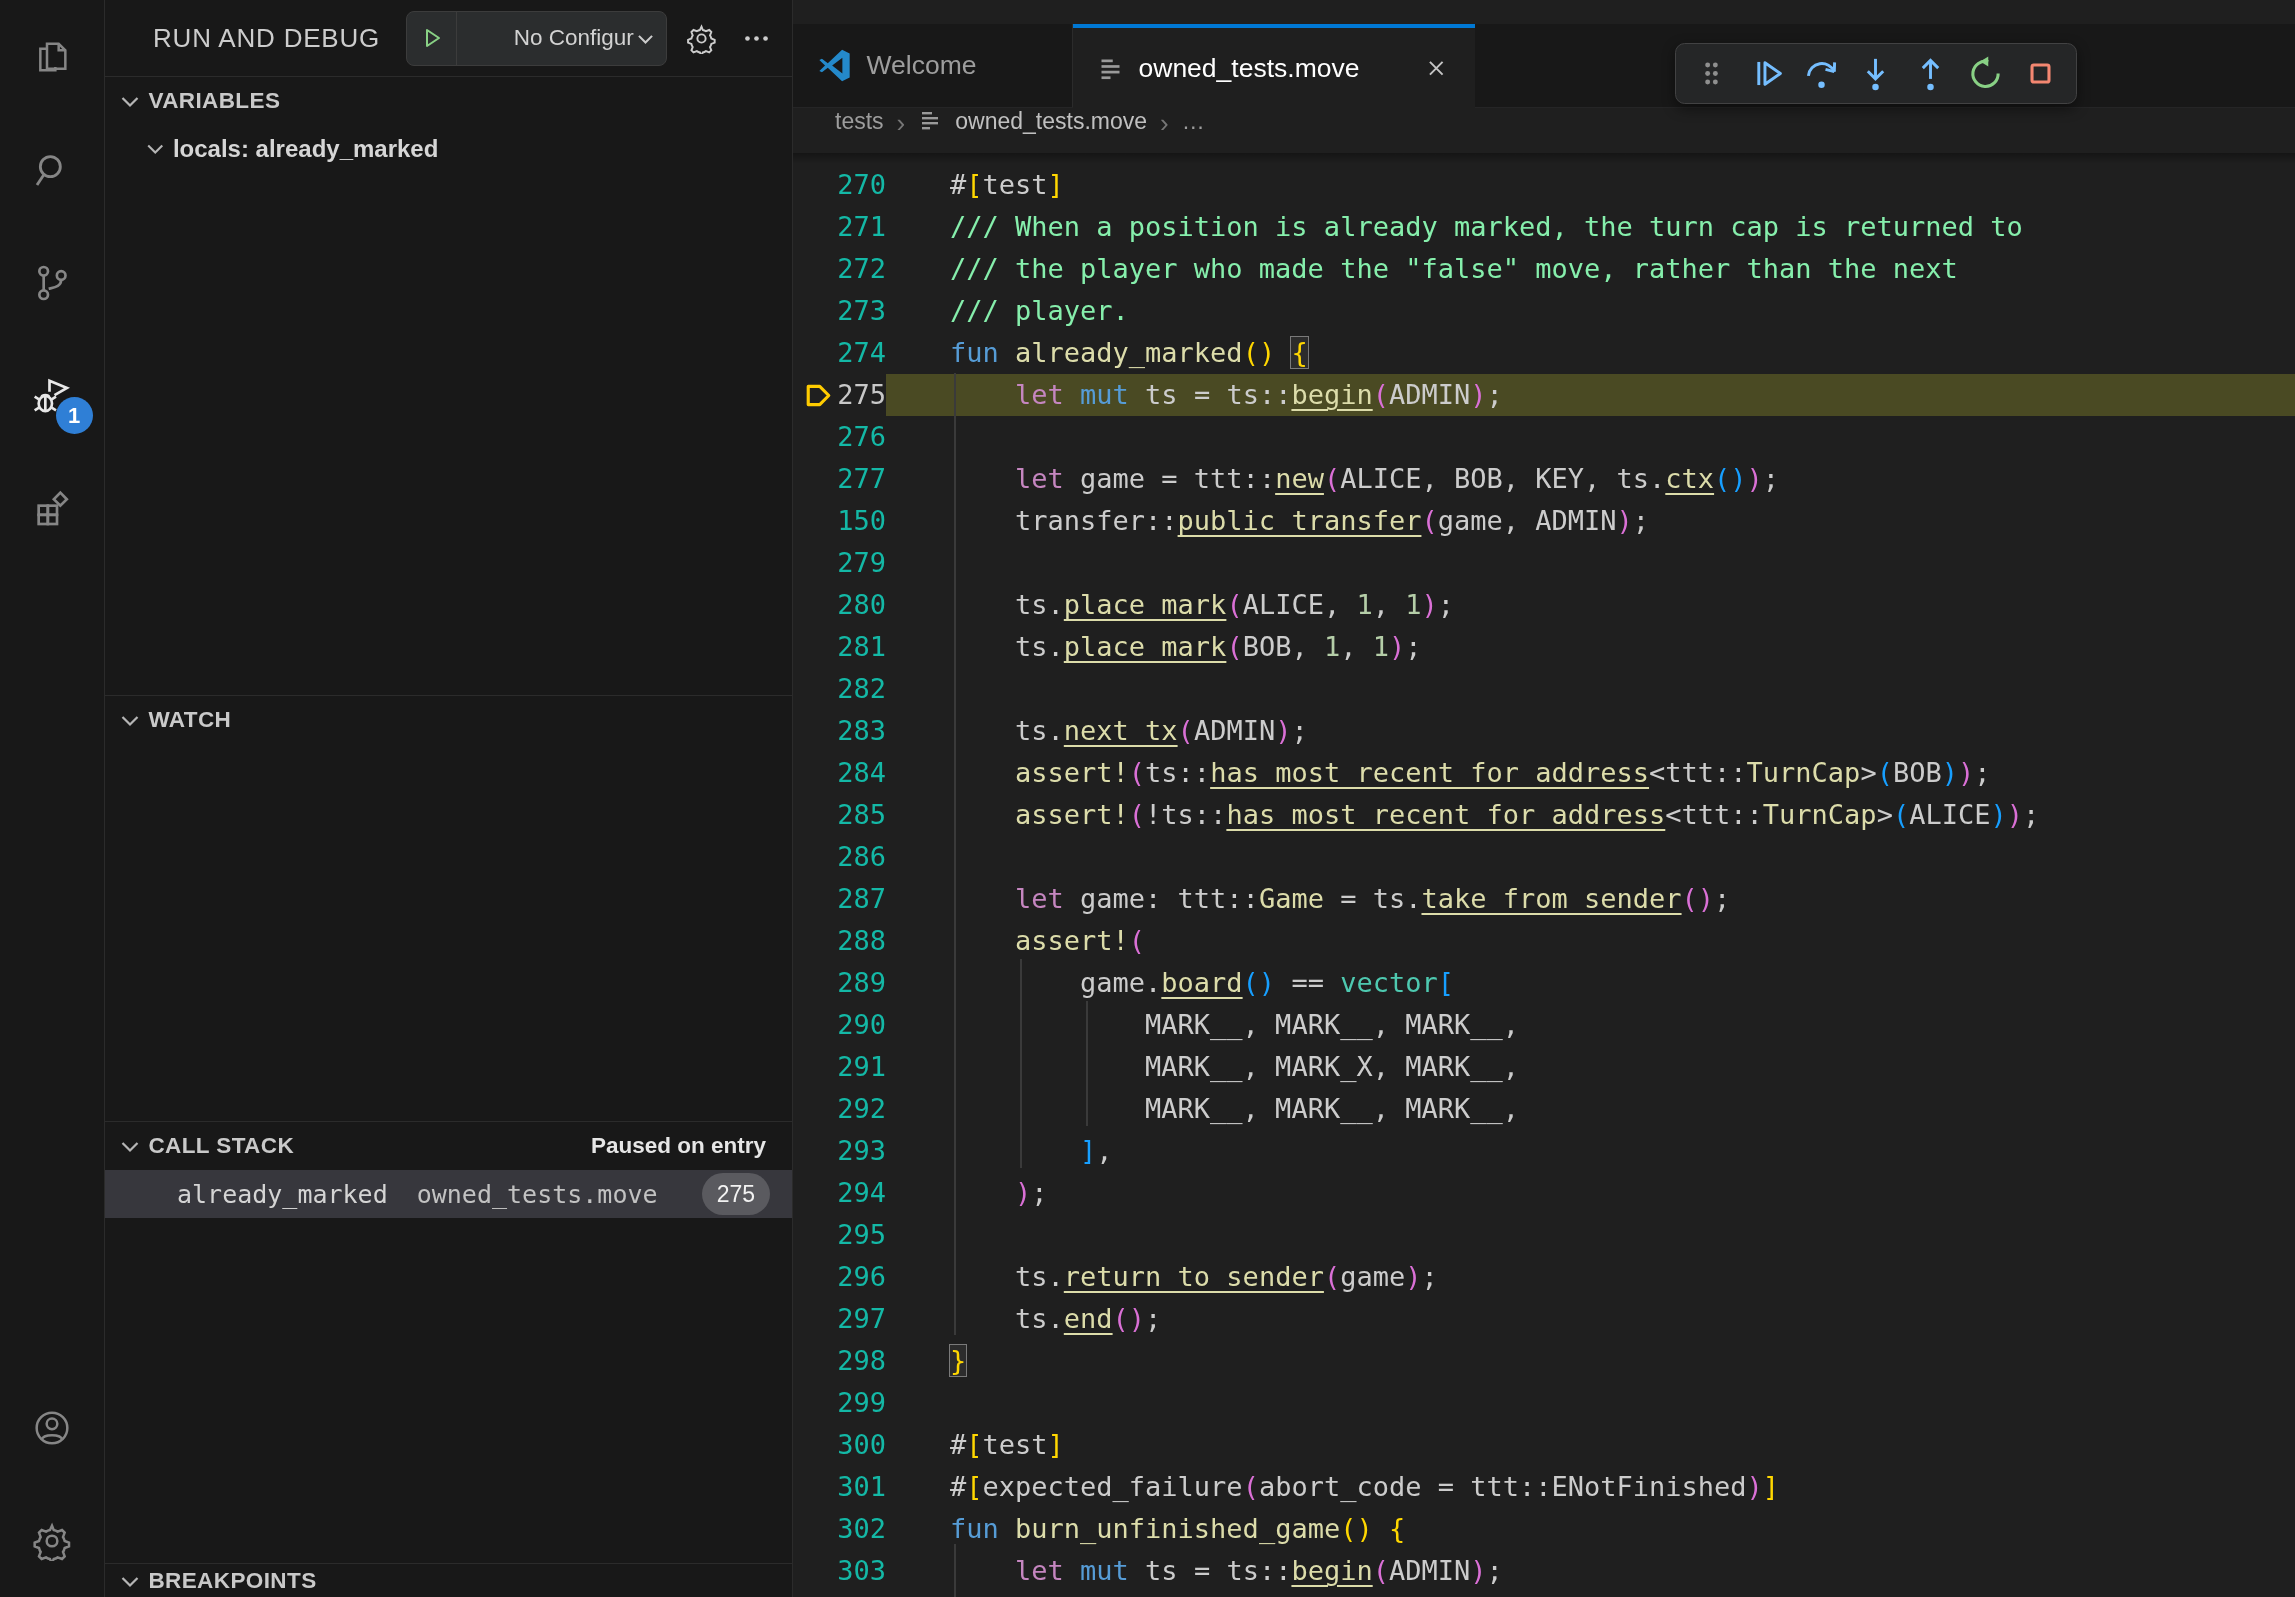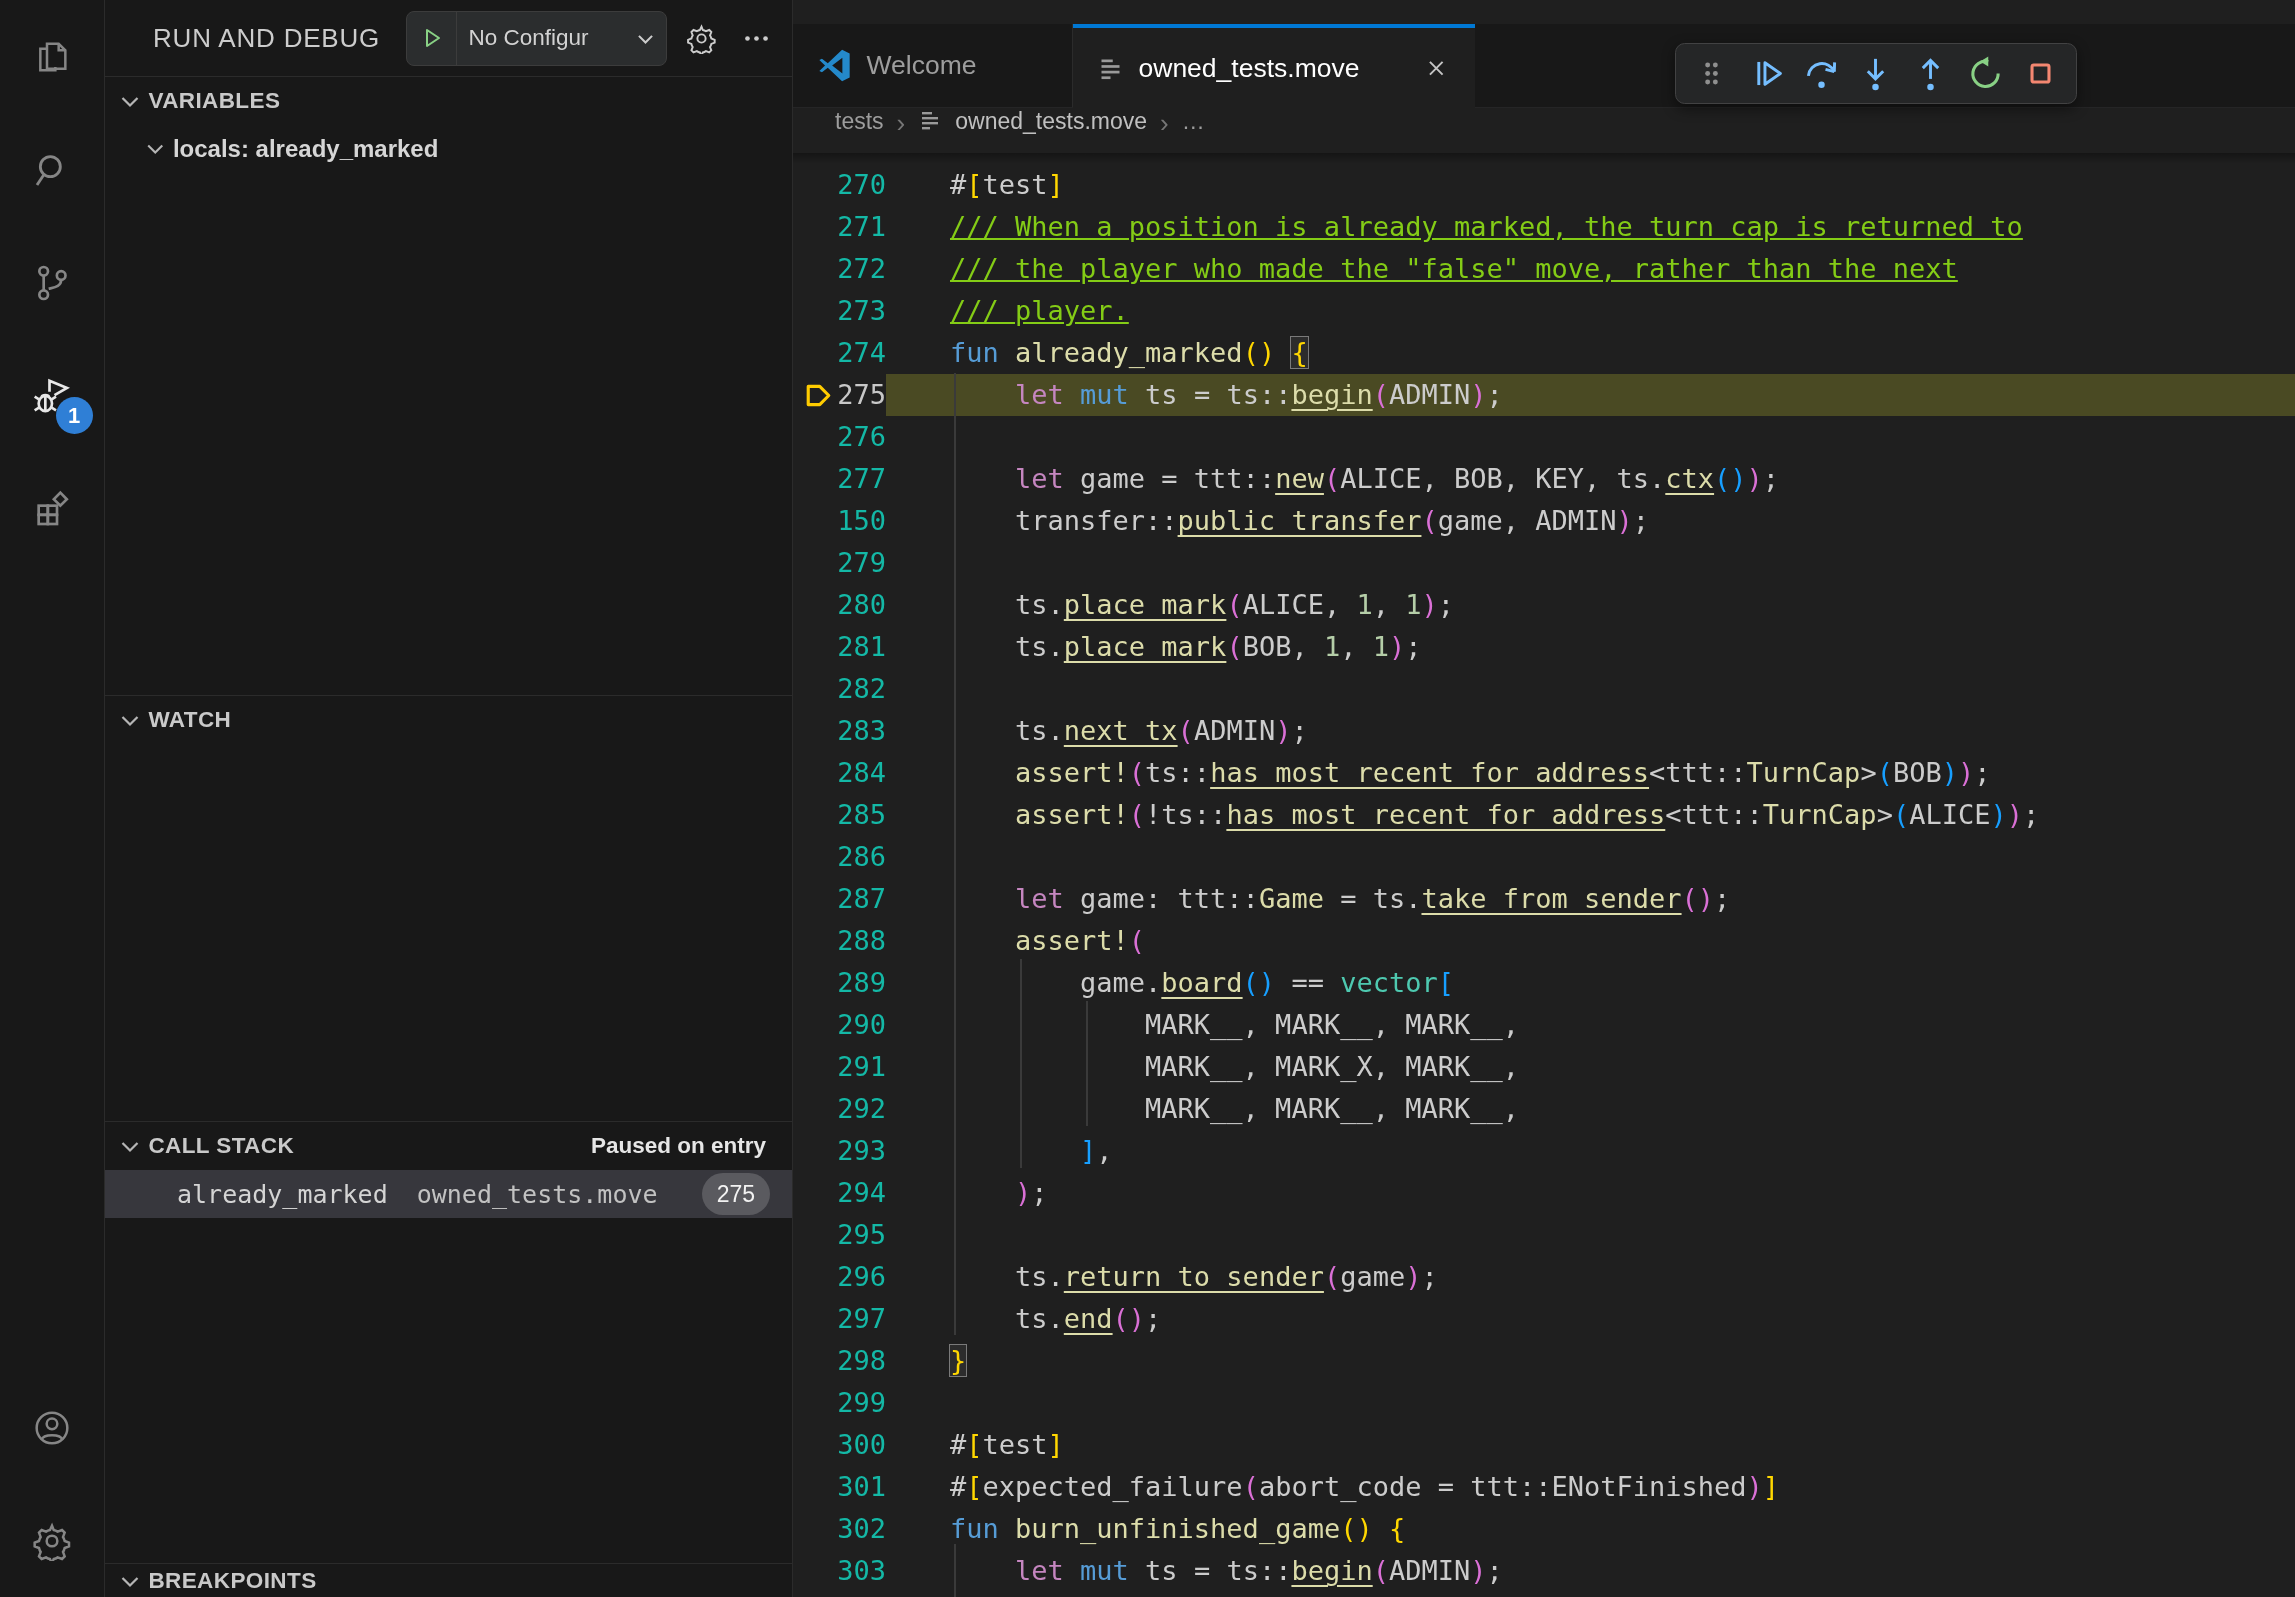--- a/index.html
+++ b/index.html
@@ -18,21 +18,21 @@
               background:#2f7fd6; border-radius:50%; color:#ffffff; font-size:22px; font-weight:700;
               display:flex; align-items:center; justify-content:center; }
   .ab-spacer { flex:1; }
 
   
   .sidebar { width:688px; background:#181818; border-right:1.6px solid #2b2b2b;
              display:flex; flex-direction:column; flex-shrink:0; }
   .sb-header { height:76px; display:flex; align-items:center; padding:0 14.5px 0 48px; gap:13px; }
   .sb-title { font-size:26px; letter-spacing:0.8px; color:#cccccc; white-space:nowrap; }
   .cfg-box { margin-left:13px; height:55px; width:261px; background:#2b2d2e; border:1.6px solid #3c3c3c;
-             border-radius:8px; display:flex; align-items:center; overflow:hidden; cursor:pointer; }
+             border-radius:8px; display:flex; align-items:center; overflow:hidden; cursor:pointer;text-align:right; }
   .cfg-play { width:50px; height:100%; display:flex; align-items:center; justify-content:center;
               border-right:1.6px solid #3c3c3c; }
   .cfg-label { flex:1; font-size:22.5px; color:#d2d2d2; padding-left:11.3px; white-space:nowrap; overflow:hidden; }
   .cfg-chev { padding:0 9.7px 0 1.6px; color:#cccccc; display:flex; }
   .hdr-ico { color:#cccccc; display:flex; align-items:center; justify-content:center; width:42px; height:42px; cursor:pointer; }
 
   .section { border-top:1.6px solid #2b2b2b; display:flex; flex-direction:column; overflow:hidden; }
   .sec-var { height:619px; } .sec-watch { height:426px; } .sec-stack { height:442px; } .sec-bp { flex:1; }
   .sec-head { height:48px; display:flex; align-items:center; padding:0 26px 0 13px; gap:6.4px; cursor:pointer; }
   .sec-label { font-size:22.5px; font-weight:700; color:#c9c9c9; letter-spacing:0.4px; }
@@ -68,21 +68,21 @@
                background:linear-gradient(#00000055, transparent); pointer-events:none; }
   .lines { position:relative; padding-top:11.3px; }
   .line { display:flex; height:42px; white-space:pre; position:relative; }
   .ln { width:93px; flex-shrink:0; text-align:right; color:#14b8a6; user-select:none; }
   .lc { flex:1; padding-left:64px; color:#cccccc; }
   .line.cur .ln { color:#c8c8c8; }
   .line.cur .lc { background:#4a4a23; }
   .marker { position:absolute; left:10.5px; top:6.4px; width:29px; height:29px; }
   .guide { position:absolute; width:1.6px; background:#3a3a3a; z-index:1; }
 
-  .tok-c  { color:#84cc16;text-decoration:underline; } .tok-k1 { color:#c586c0; } .tok-k2 { color:#569cd6; }
+  .tok-c  { color:#86efac; } .tok-k1 { color:#c586c0; } .tok-k2 { color:#569cd6; }
   .tok-f  { color:#dcdcaa; } .tok-t  { color:#4ec9b0; } .tok-n  { color:#b5cea8; }
   .tok-x  { color:#cccccc; } .tok-b1 { color:#ffd700; } .tok-b2 { color:#da70d6; } .tok-b3 { color:#179fff; }
   .tok-fu { color:#dcdcaa; text-decoration:underline; text-decoration-thickness:1.6px; text-underline-offset:4.8px; }
   .tok-m1 { color:#ffd700; outline:1.6px solid #7a7a7a; outline-offset:0px; background:rgba(130,130,130,0.13); }
 
   
   .dbg-toolbar { position:absolute; left:882px; top:18.5px; width:402px; height:61px; z-index:6;
                  background:#252627; border:1.6px solid #424243; border-radius:9.7px;
                  box-shadow:0 4.8px 13px rgba(0,0,0,0.45); display:flex; align-items:center;
                  justify-content:space-evenly; padding:0 4.8px; }

